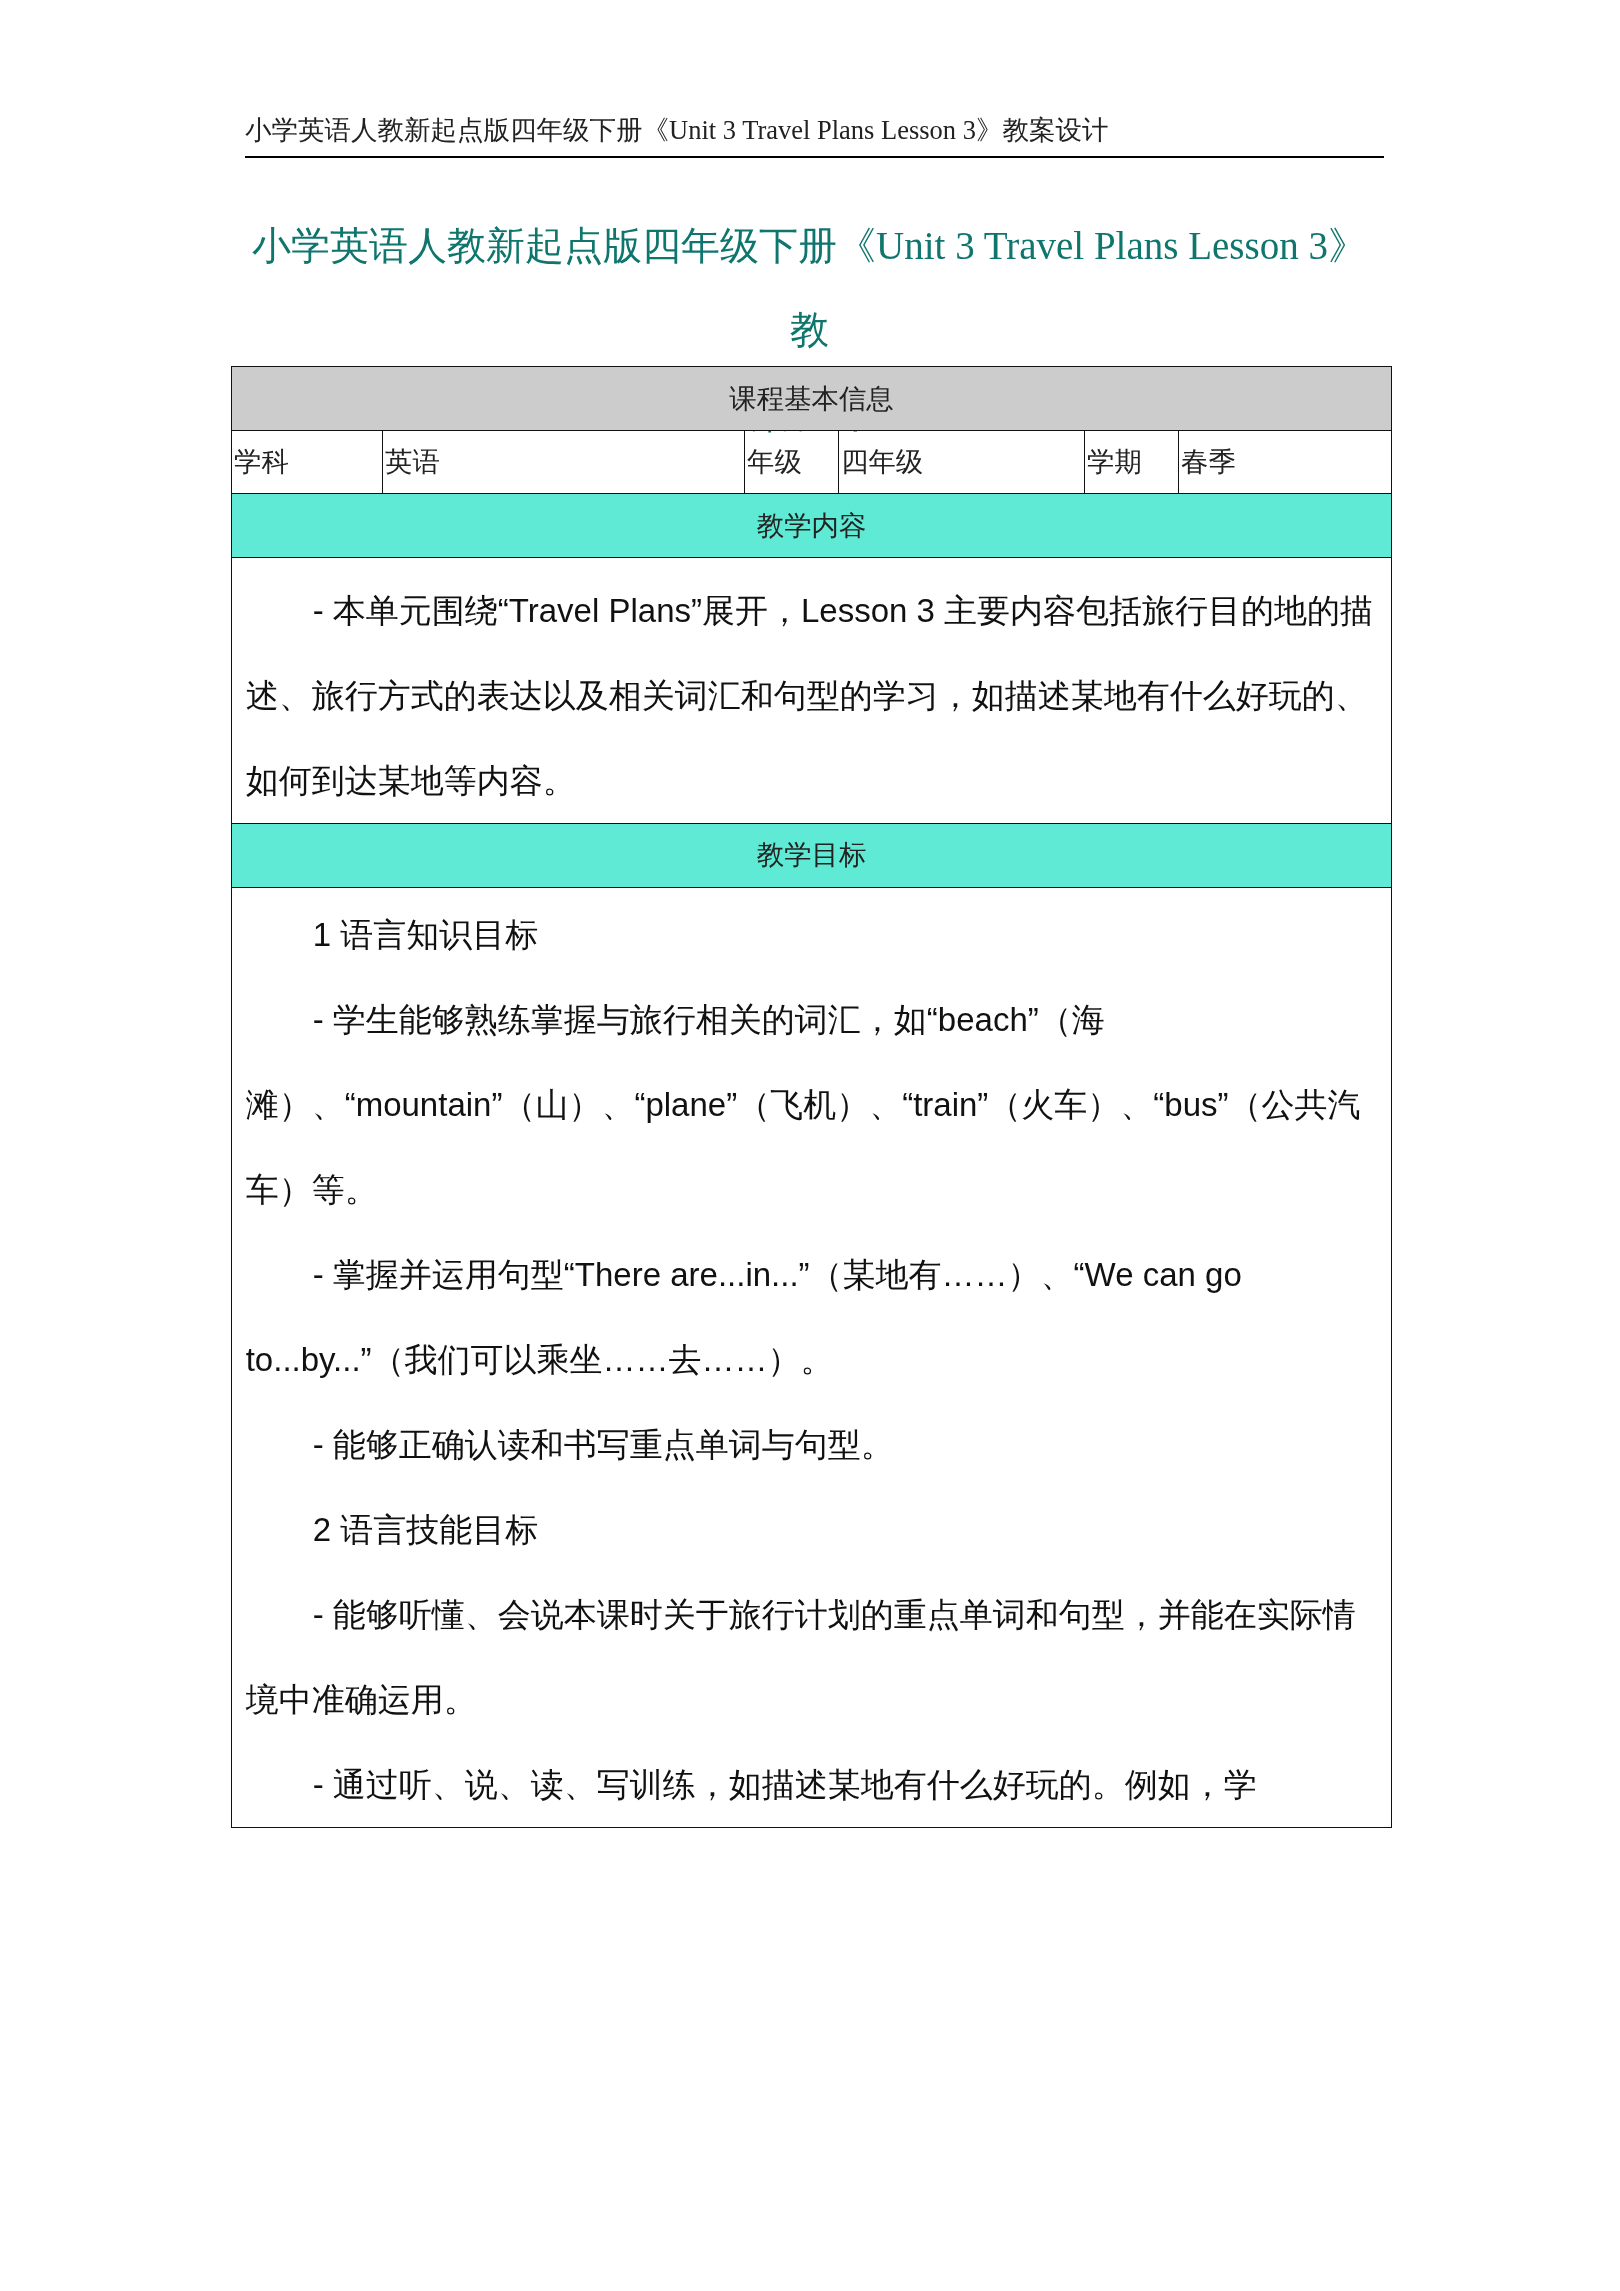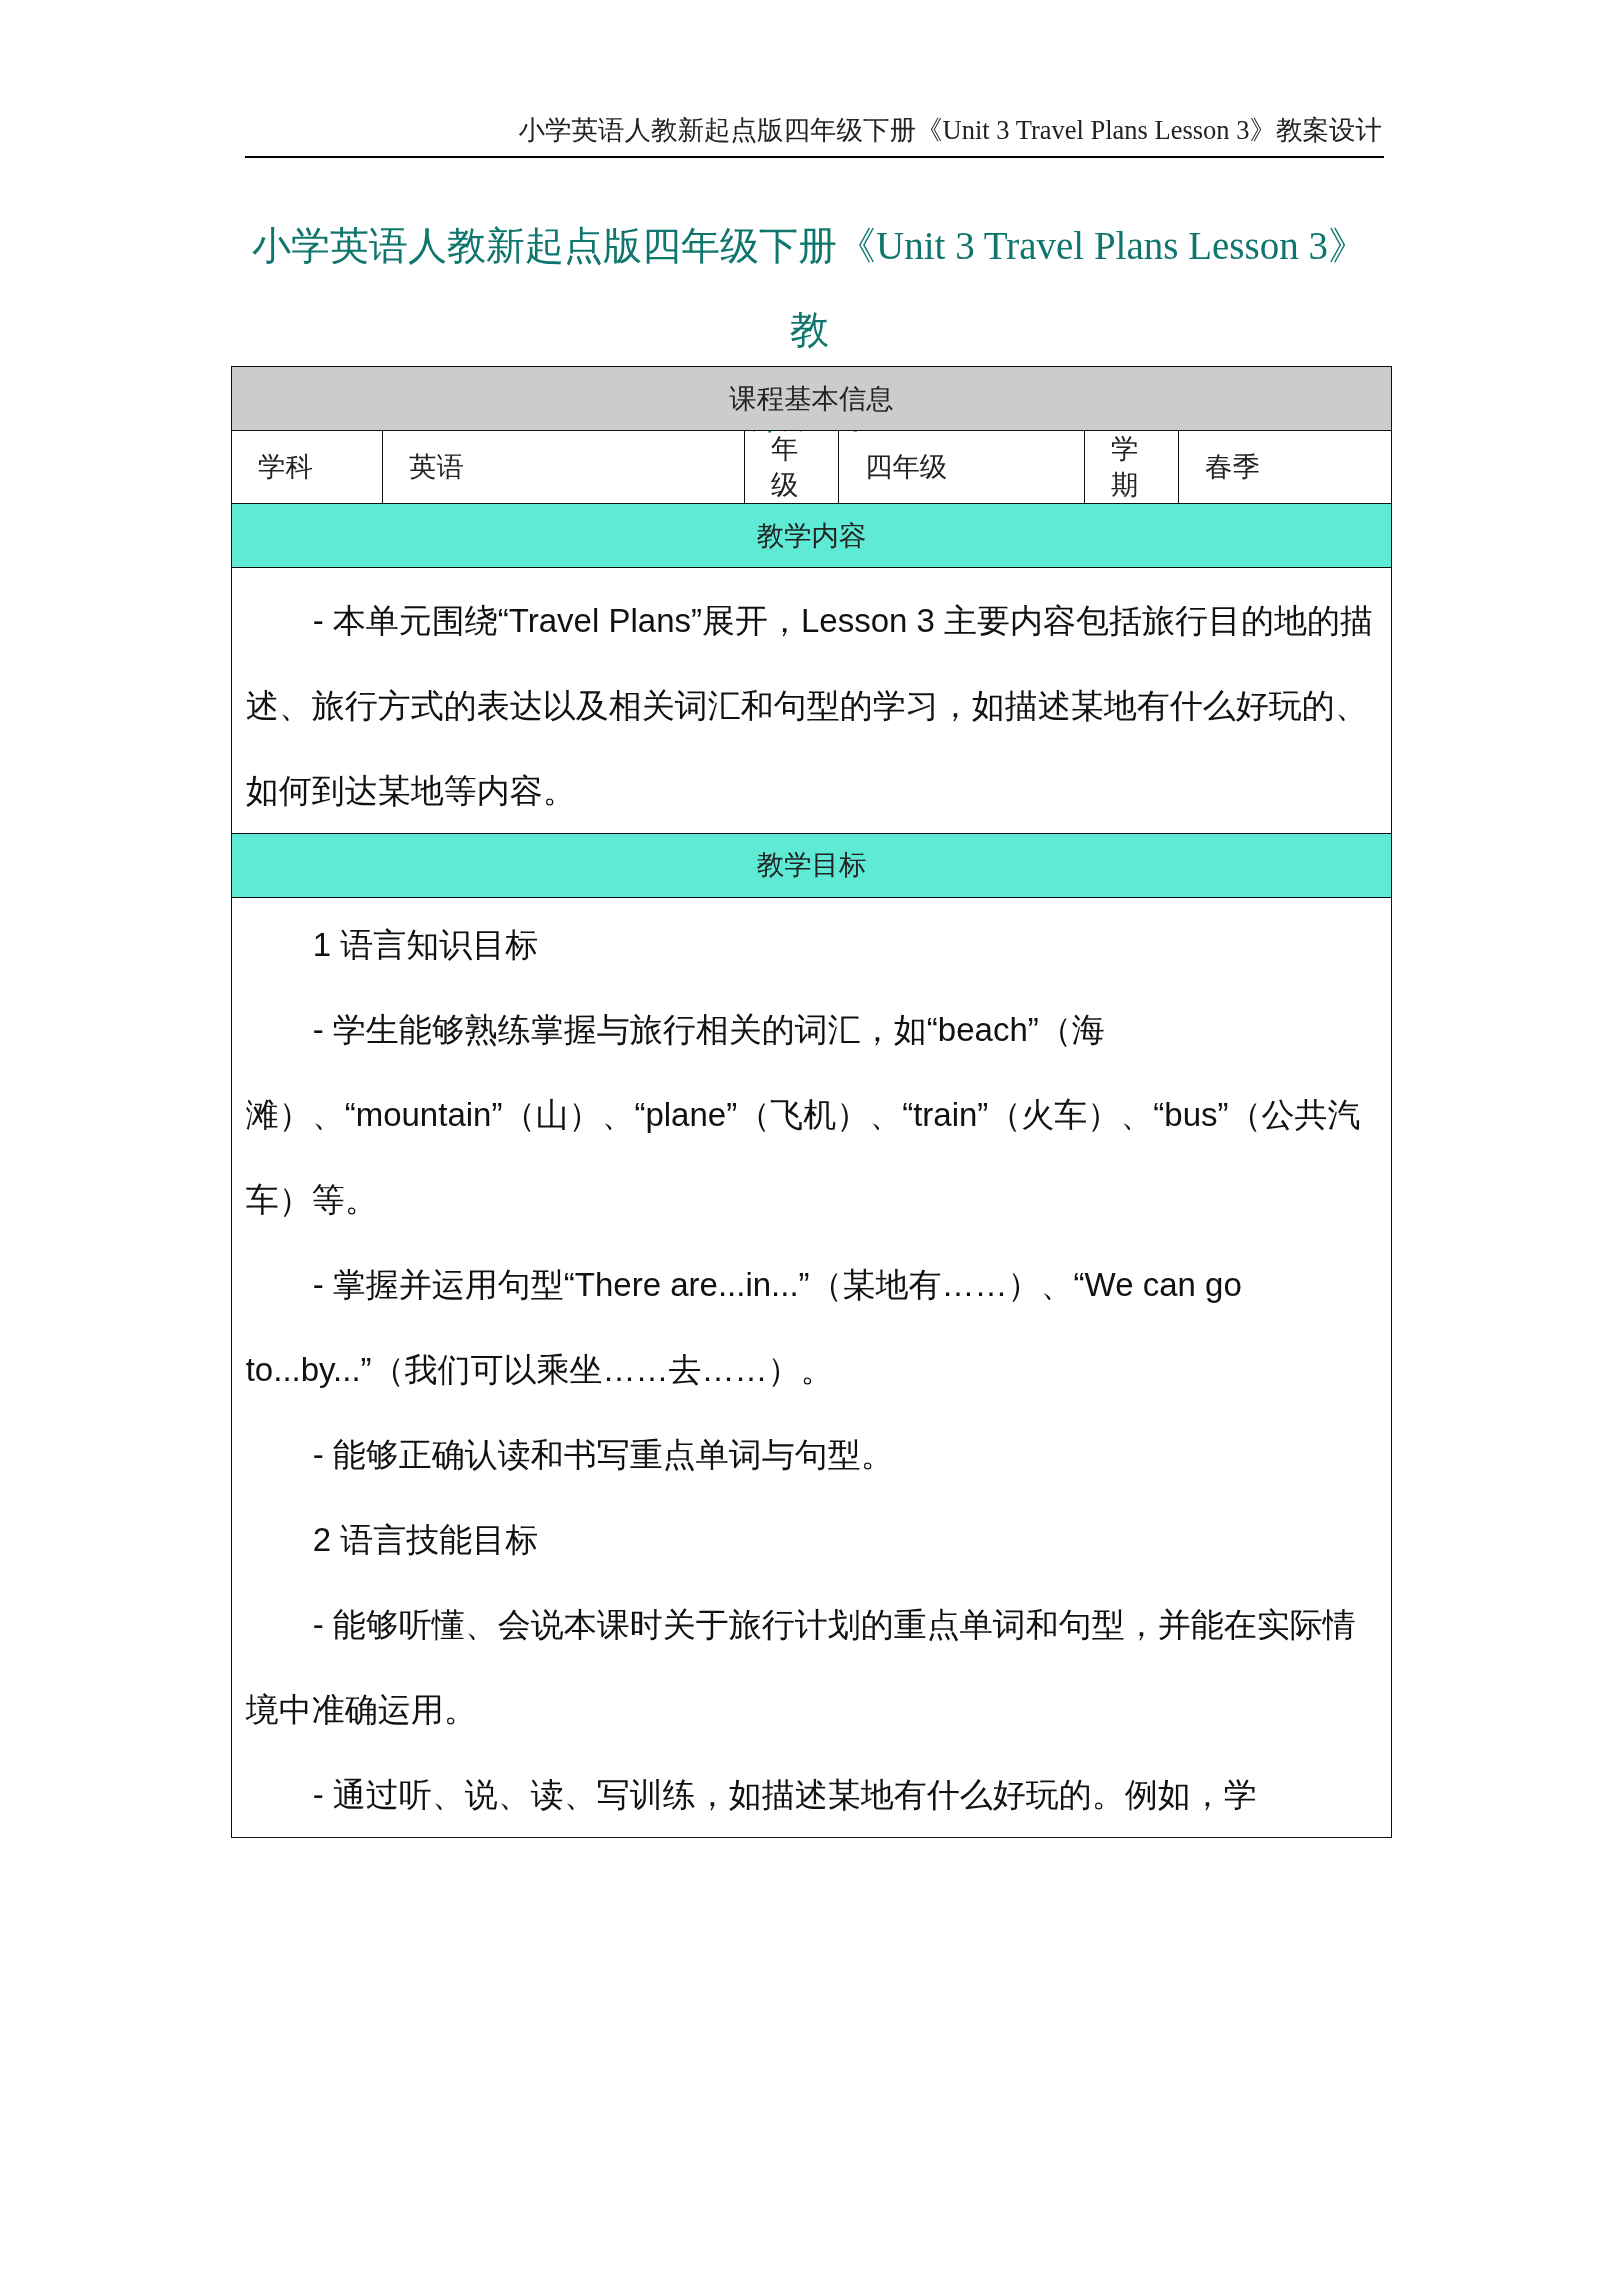--- a/index.html
+++ b/index.html
@@ -2,36 +2,36 @@
 <html><head>
   <meta charset="utf-8">
   <style>
     html, body { margin: 0; padding: 0; background: #ffffff; }
     body { width: 1620px; height: 2292px; position: relative; overflow: hidden; color: #111; }
     .serif { font-family: "Liberation Serif", "DejaVu Serif", serif; }
     .sans { font-family: Liberation Sans, sans-serif; }
 
     .running-header {
       position: absolute; left: 245px; top: 115px; width: 1137px;
-      text-align: right; font-size: 26.5px; line-height: 31px; color: #222;
+      text-align: left; font-size: 26.5px; line-height: 31px; color: #222;
     }
     .header-rule {
       position: absolute; left: 245px; top: 156px; width: 1139px; height: 2px; background: #000;
     }
     .doc-title {
       position: absolute; left: 235px; top: 204px; width: 1149px;
       text-align: center; font-size: 39px; line-height: 84px; color: #0f766e;
     }
 
     table.lesson {
       position: absolute; left: 231px; top: 366px; width: 1160px;
       border-collapse: collapse; table-layout: fixed;
     }
     table.lesson td {
-      border: 1.5px solid #111; vertical-align: middle; padding: 0 26px;
+      border: 1.5px solid #111; vertical-align: middle; padding: 0 2px;
       font-size: 27.4px; color: #222;
     }
     .section-head td {
       background: #cccccc; text-align: center; height: 63px; font-size: 27.4px; color: #333;
     }
     .section-head.light td { background: #5eead4; }
     .info-row td { height: 62px; }
     .topic-row td { height: 85px; }
     .topic-value { font-size: 35px !important; color: #111 !important; }
     .book-row td { height: 85px; }

